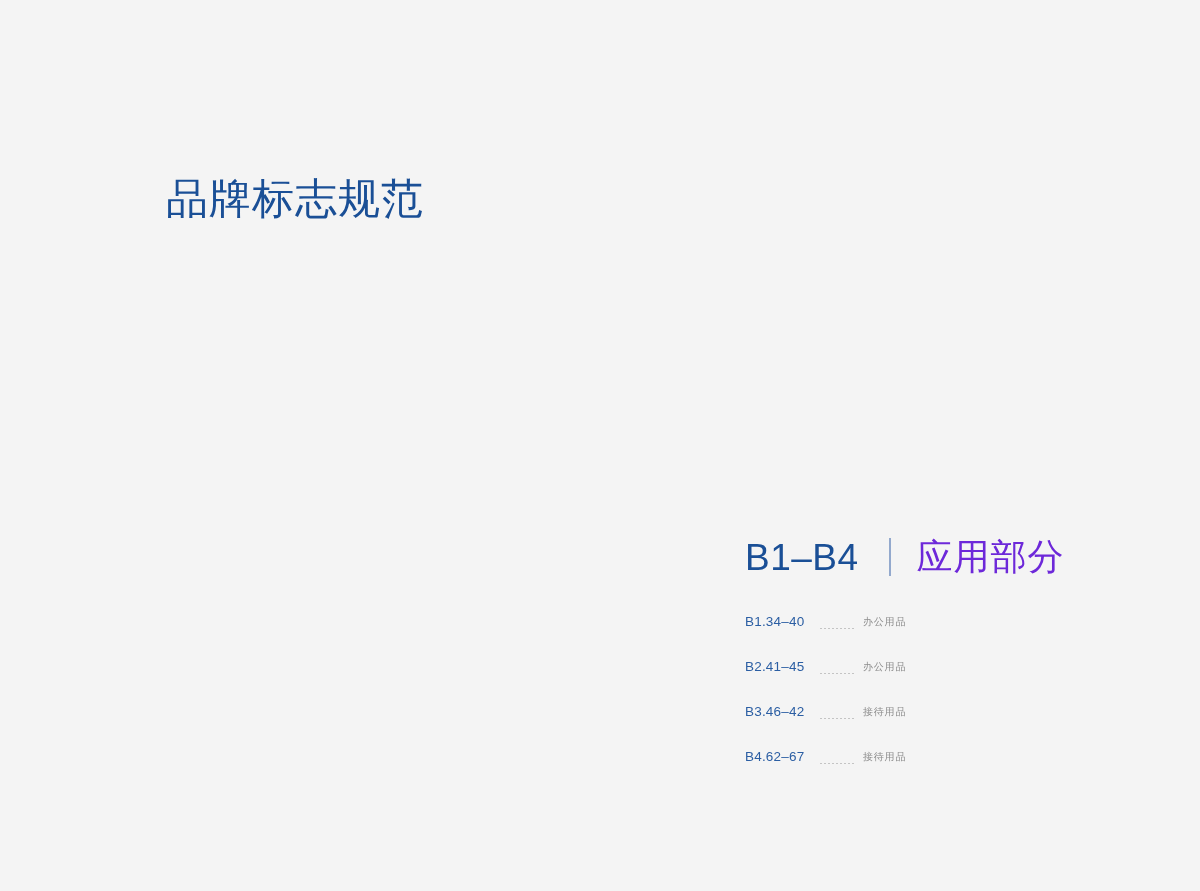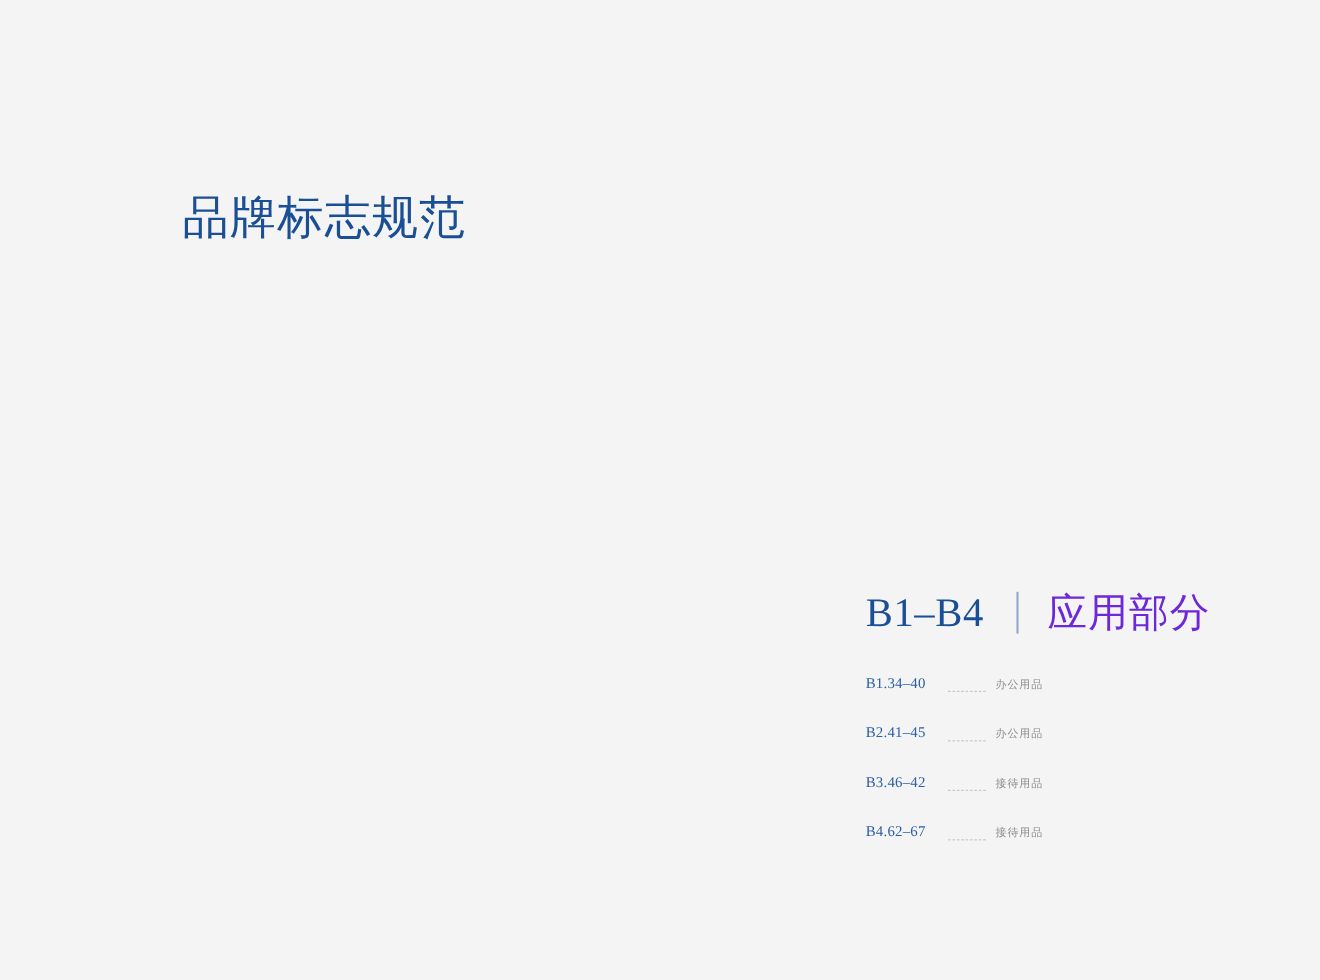--- a/index.html
+++ b/index.html
@@ -12,40 +12,39 @@
     background: #f4f4f4;
     font-family: "Liberation Sans", "DejaVu Sans", sans-serif;
     overflow: hidden;
     position: relative;
   }
 
   .page {
     position: relative;
     width: 1200px;
     height: 891px;
-    font-family: Liberation Serif, serif;
   }
 
   
   .page-title {
     position: absolute;
     left: 166px;
     top: 146px;
     font-size: 42px;
     font-weight: 300;
     letter-spacing: 1px;
     color: #1a4f96;
     line-height: 1.2;
     white-space: nowrap;
   }
 
   
   .section-block {
     position: absolute;
-    left: 787px;
+    left: 745px;
     top: 533px;
     width: 360px;
   }
 
   .section-heading {
     display: flex;
     align-items: center;
     height: 48px;
     white-space: nowrap;
   }

